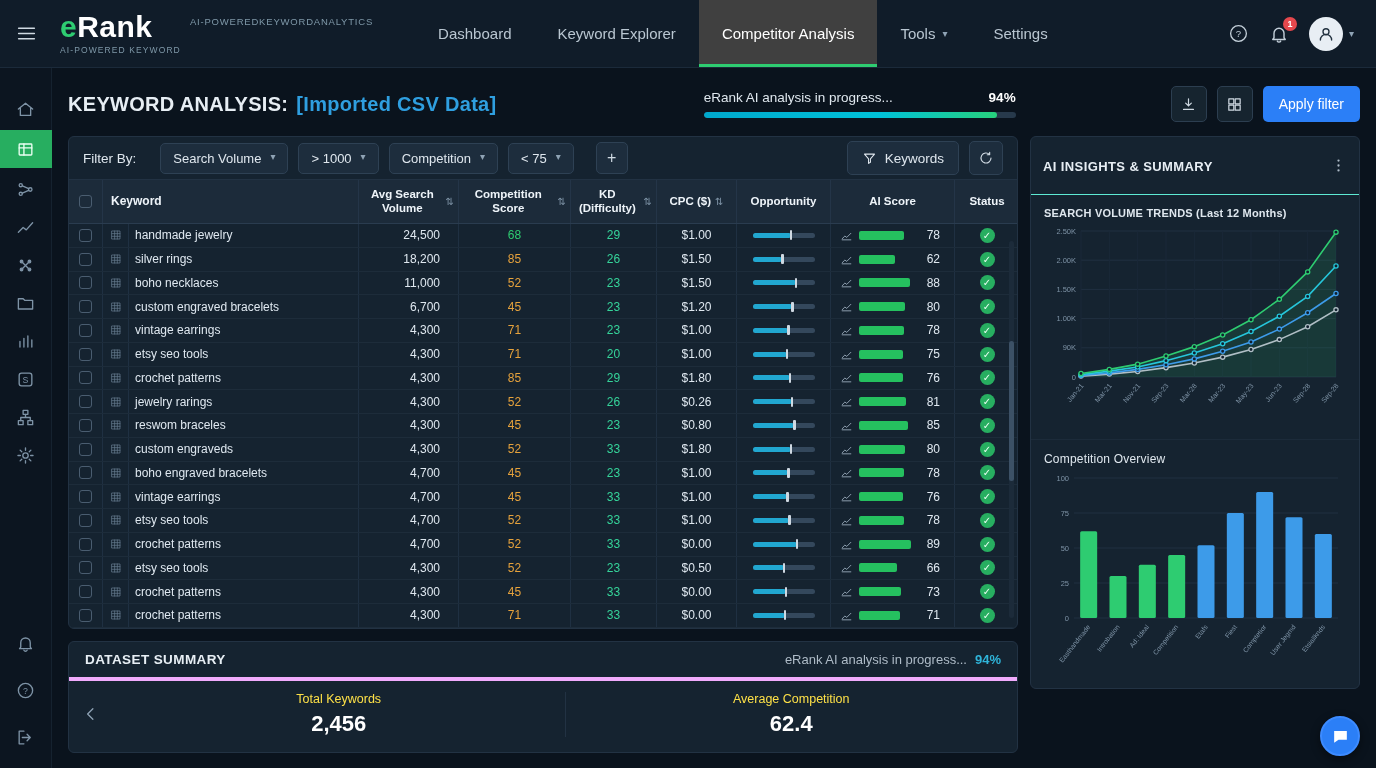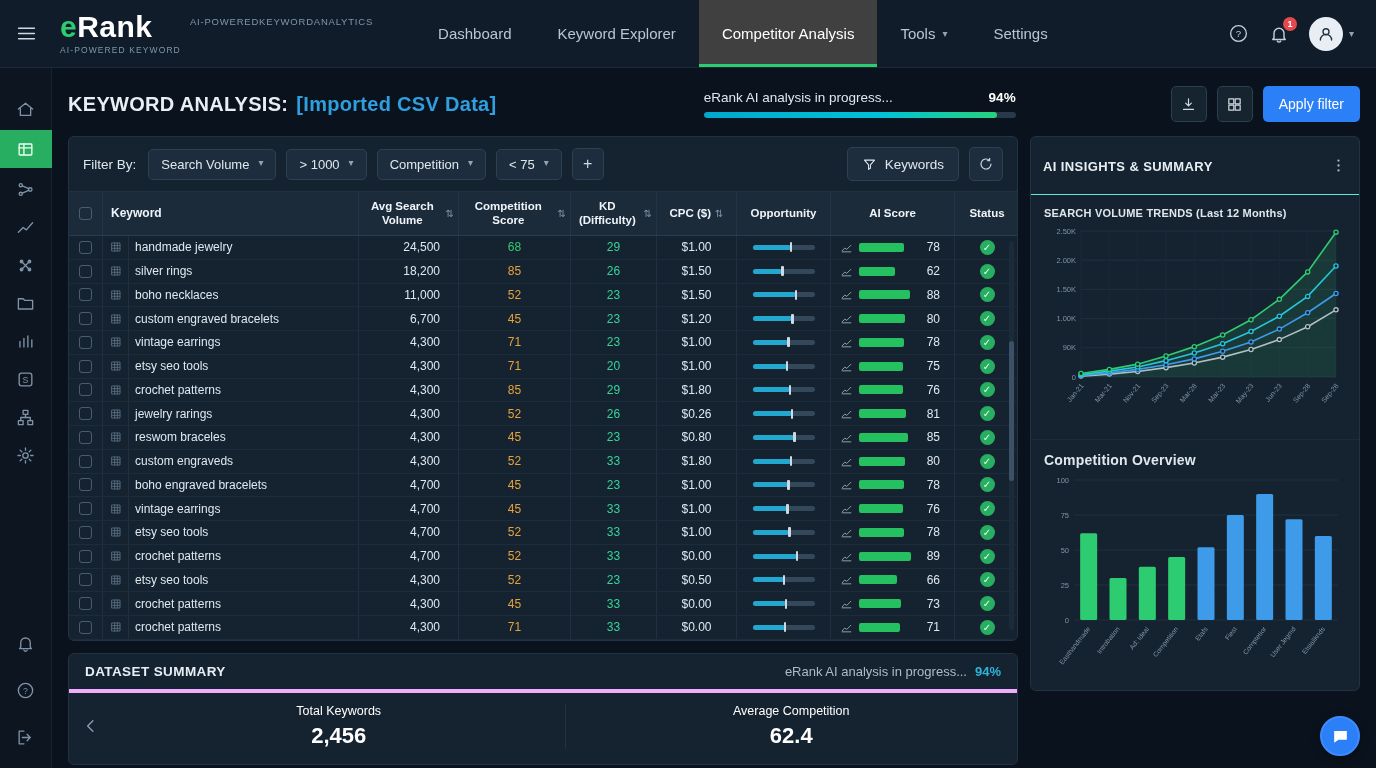--- a/index.html
+++ b/index.html
@@ -41,21 +41,21 @@
   .pg-bar{height:6px;background:#27394b;border-radius:3px;overflow:hidden}
   .pg-fill{height:100%;border-radius:3px;background:linear-gradient(90deg,#00a8cc 0%,#00c2d9 60%,#27d17c 100%)}
   .ph-actions{display:flex;gap:10px;align-items:flex-end}
   .sq-btn{width:36px;height:36px;border-radius:5px;background:#16242f;border:1px solid #2c3e50;color:#cfd9e2;display:flex;align-items:center;justify-content:center}
   .sq-btn.sm{width:34px;height:34px;background:#1d2d3d;border-color:#2e4154}
   .apply-btn{height:36px;padding:0 16px;background:#2b7ff7;color:#fff;border:none;border-radius:5px;font-size:14px}
   .content-row{display:flex;gap:12px;padding:0 16px;flex:1;min-height:0}
   .main-col{width:950px;display:flex;flex-direction:column}
   
   .table-card{background:#152330;border:1px solid #223243;border-radius:6px;position:relative;overflow:hidden}
-  .filter-bar{display:flex;align-items:center;gap:10px;padding:10px 14px;border-bottom:1px solid #223243}
+  .filter-bar{display:flex;align-items:center;gap:22px;padding:4px 14px;border-bottom:1px solid #223243}
   .fb-label{font-size:13.5px;color:#dfe7ee;margin-right:2px}
   .dd{display:flex;align-items:flex-start;gap:9px;background:#1d2d3d;border:1px solid #2e4154;color:#dfe7ee;font-size:13px;padding:7px 12px;border-radius:5px}
   .plus-btn{width:32px;height:32px;background:#1d2d3d;border:1px solid #2e4154;color:#cfd9e2;border-radius:5px;font-size:16px}
   .fb-right{margin-left:auto;display:flex;gap:10px}
   .filteria-btn{display:flex;align-items:center;gap:8px;background:#1d2d3d;border:1px solid #2e4154;color:#dfe7ee;font-size:13.5px;padding:7px 14px;border-radius:5px}
   .tcols{display:grid;grid-template-columns:34px 26px 230px 100px 112px 86px 80px 94px 124px 64px}
   .thead{height:44px;background:#1c2b3a;border-bottom:1px solid #2a3c4f;align-items:center}
   .th{font-size:11.5px;font-weight:bold;display:flex;align-items:center;justify-content:center;gap:4px;text-align:center;height:100%;border-right:1px solid #243548;padding:0 4px;line-height:1.2;color:#eef4f9}
   .th:last-child{border-right:none}
   .th.kw{justify-content:flex-start;grid-column:2/4;padding-left:8px;font-size:12px}
@@ -83,31 +83,31 @@
   
   .summary-card{margin-top:12px;background:#152330;border:1px solid #223243;border-radius:6px;overflow:hidden}
   .sum-head{display:flex;align-items:center;padding:10px 16px;border-bottom:4px solid #f0abfc}
   .sum-title{font-size:13.5px;font-weight:bold;letter-spacing:.4px}
   .sum-progress{margin-left:auto;font-size:13px;color:#aebbc7;display:flex;gap:8px;align-items:center}
   .sum-progress .pct{color:#2fb4d9;font-weight:bold}
   .sum-body{display:flex;align-items:center;padding:11px 0 15px}
   .sum-chev{width:44px;background:none;border:none;color:#8fa3b5;display:flex;justify-content:center}
   .stat{flex:1;text-align:center}
   .stat + .stat{border-left:1px solid #223243}
-  .stat-label{font-size:12.5px;color:#ffffff;margin-bottom:5px}
+  .stat-label{font-size:12.5px;color:#fde047;margin-bottom:5px}
   .stat-value{font-size:22px;font-weight:bold;color:#fff}
   
   .ai-panel{width:330px;background:#152330;border:1px solid #223243;border-radius:6px;overflow:hidden;align-self:flex-start}
   .ai-head{display:flex;align-items:flex-end;padding:20px 12px;border-bottom:1px solid #5eead4}
   .ai-title{font-size:13px;font-weight:bold;letter-spacing:.4px}
   .kebab-btn{margin-left:auto;background:none;border:none;color:#aebbc7;display:flex}
   .chart-sec{padding:12px 13px 2px}
   .chart-sec h4{font-size:11px;color:#dfe7ee;margin:0 0 4px;font-weight:bold;letter-spacing:.2px}
   .chart-sec.second{border-top:1px solid #1c2b3a;margin-top:4px;padding-top:12px}
-  .chart-sec.second h4{font-size:14px;font-weight:bold}
+  .chart-sec.second h4{font-size:12px;font-weight:normal}
   
   .chat-fab{position:absolute;right:16px;bottom:12px;width:40px;height:40px;border-radius:50%;background:#2b7ff7;border:2px solid #3d8bff;color:#fff;display:flex;align-items:center;justify-content:center;box-shadow:0 3px 10px rgba(0,0,0,.45);z-index:9}
 </style>
 </head>
 <body>
 
 <header class="topbar">
   <button class="menu-btn" id="menu-btn">
       <svg viewBox="0 0 24 24" width="21" height="21" fill="none" stroke="currentColor" stroke-width="1.7" stroke-linecap="round" stroke-linejoin="round">
         <path d="M3 6h18M3 12h18M3 18h18"></path>

